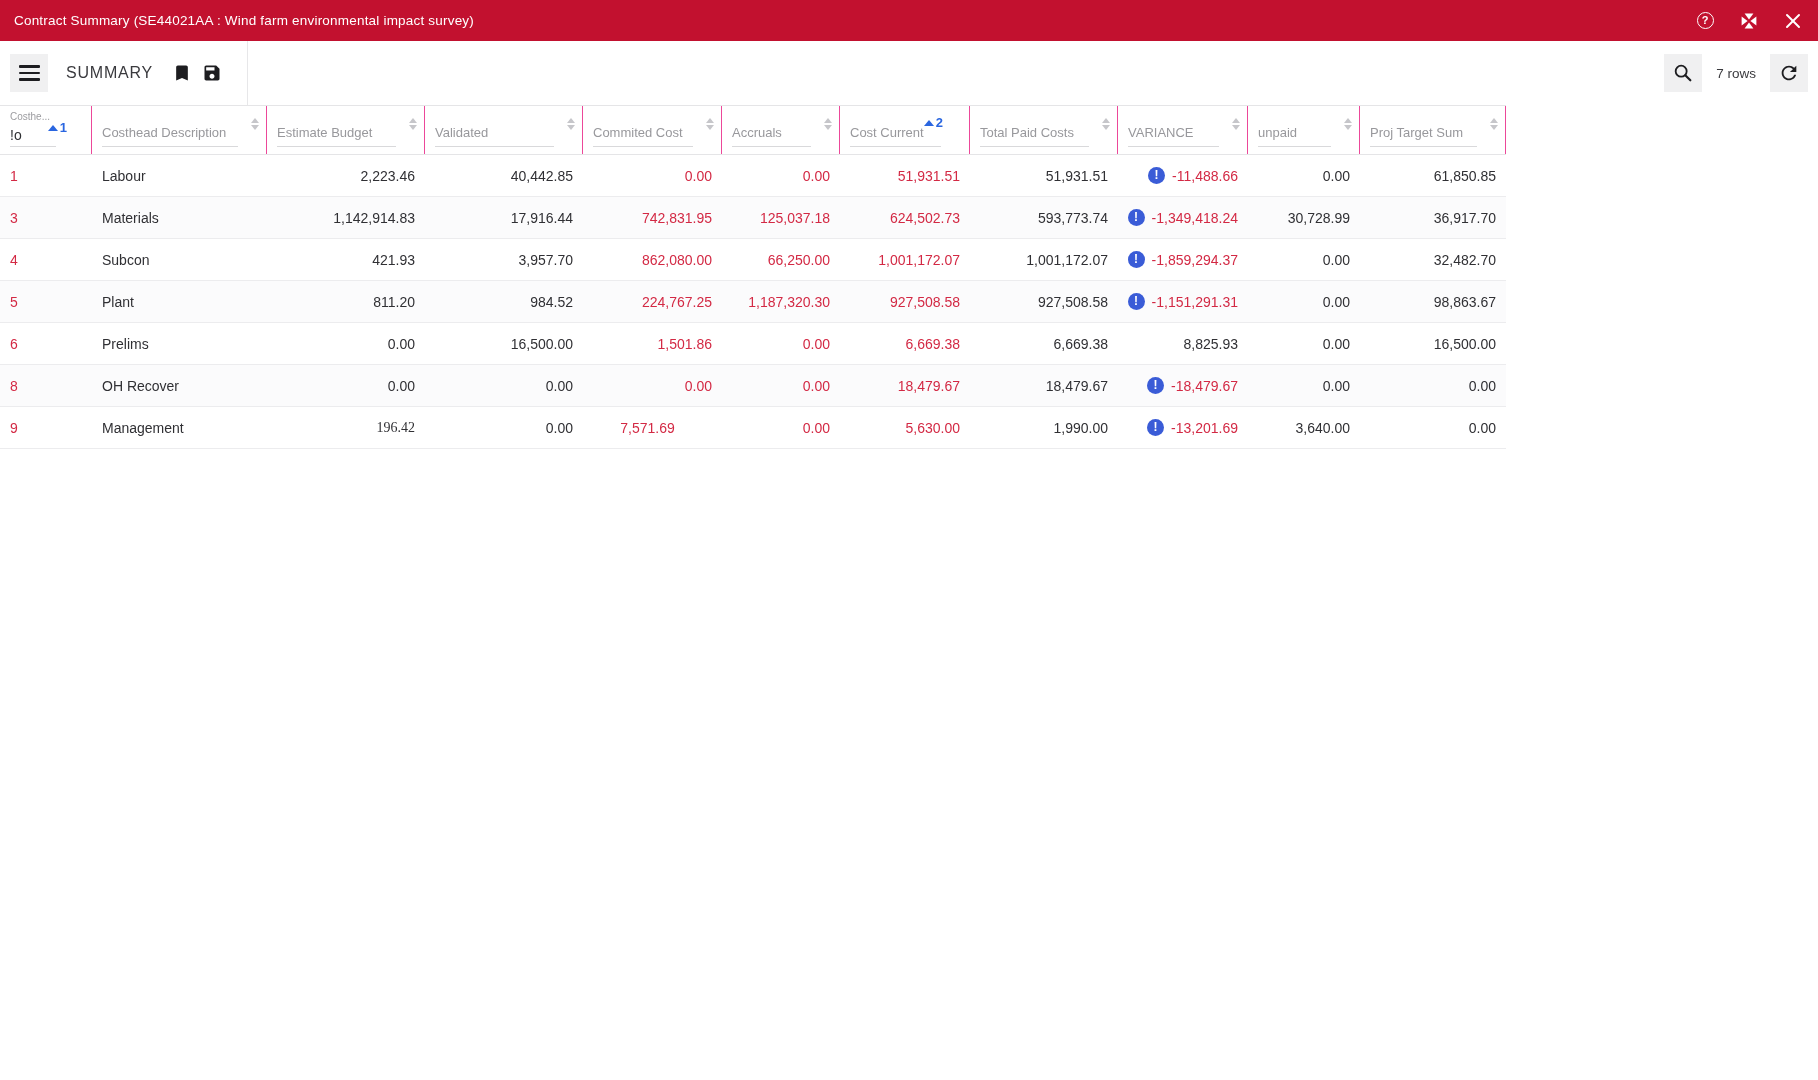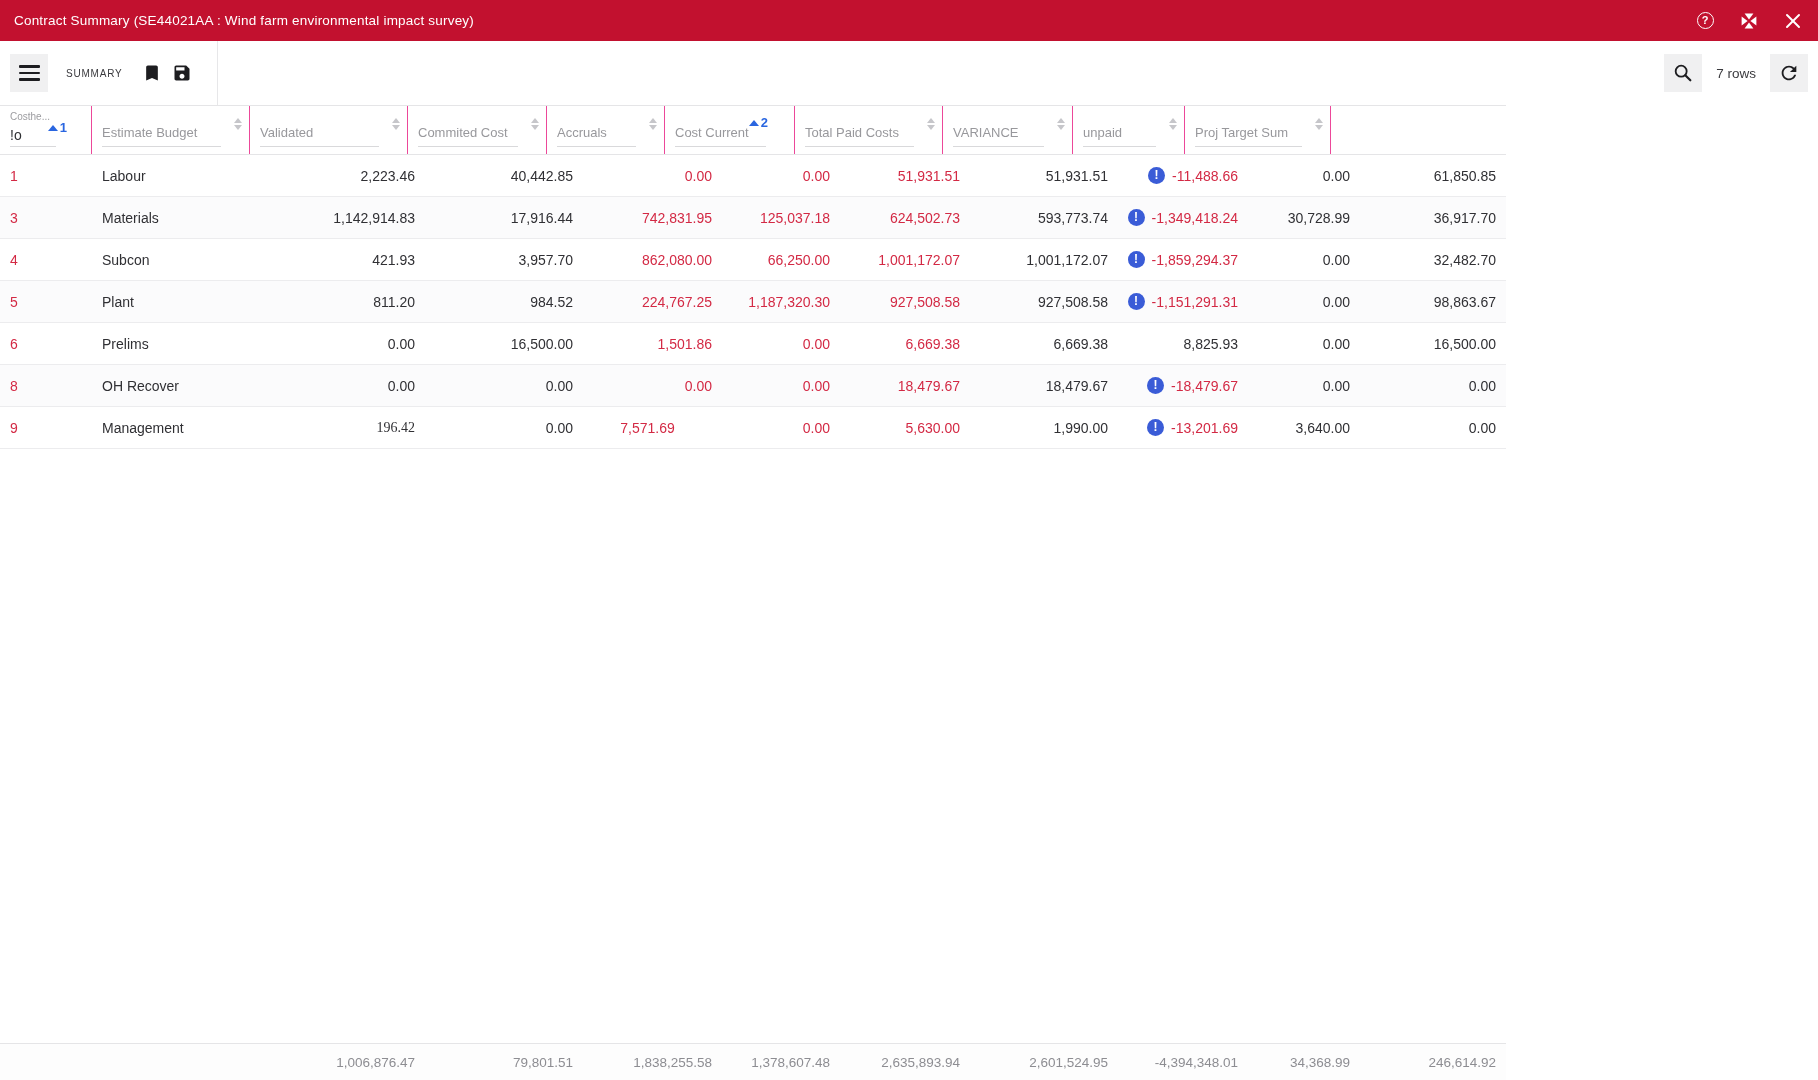--- a/index.html
+++ b/index.html
@@ -17,21 +17,21 @@
   .help-circle { width:17px; height:17px; border:1.7px solid #fff; border-radius:50%;
                  font-size:11px; font-weight:bold; display:flex; align-items:center;
                  justify-content:center; line-height:1; }
 
   
   .toolbar { height:64px; display:flex; align-items:center; padding:0 10px; background:#fff; position:relative; }
   .icon-btn { width:38px; height:38px; background:#f0f0f1; border:none; display:flex;
               align-items:center; justify-content:center; cursor:pointer; }
   .flat-btn { background:none; border:none; width:30px; height:30px; display:flex;
               align-items:center; justify-content:center; cursor:pointer; }
-  .summary-label { font-size:10px; color:#3a3a3e; letter-spacing:.8px; margin:0 14px 0 18px; }
+  .summary-label { font-size:16px; color:#3a3a3e; letter-spacing:.8px; margin:0 14px 0 18px; }
   .toolbar-divider { width:1px; height:64px; background:#e7e7e9; margin-left:20px; }
   .toolbar-right { margin-left:auto; display:flex; align-items:center; }
   .rows-count { font-size:13.5px; color:#3a3a3e; margin:0 14px; }
 
   
   .hamb { display:flex; flex-direction:column; gap:4px; }
   .hamb span { width:21px; height:2.4px; background:#1d1d20; border-radius:1px; }
 
   
   .grid { width:1506px; border-top:1px solid #e5e5e7; }
@@ -141,20 +141,28 @@
     <div class="thead" id="thead">
         <div class="th first" style="width: 92px;">
           <div class="th-mini">Costhe...</div>
           <div class="th-filter">!o</div>
           <div class="sort-badge">
             <div class="tri-up-blue"></div>
             <span>1</span>
           </div>
           <div class="th-underline"></div>
         </div>
+        <div class="th" style="width: 175px;">
+          <div class="th-label">Costhead Description</div>
+          <div class="sort-arrows">
+            <div class="tri-up"></div>
+            <div class="tri-down"></div>
+          </div>
+          <div class="th-underline"></div>
+        </div>
         <div class="th" style="width: 158px;">
           <div class="th-label">Estimate Budget</div>
           <div class="sort-arrows">
             <div class="tri-up"></div>
             <div class="tri-down"></div>
           </div>
           <div class="th-underline"></div>
         </div>
         <div class="th" style="width: 158px;">
           <div class="th-label">Validated</div>
@@ -329,27 +337,14 @@
           <div class="td al-r variance-cell" style="width: 130px;">
             <div class="alert-icon">!</div>
             <span class="neg">-13,201.69</span>
           </div>
           <div class="td al-r" style="width: 112px;">3,640.00</div>
           <div class="td al-r" style="width: 146px;">0.00</div>
         </div>
       </div>
   </div>
 
-  <div class="tfoot" id="tfoot">
-      <div class="tf al-l" style="width: 92px;"></div>
-      <div class="tf al-l" style="width: 175px;"></div>
-      <div class="tf al-r" style="width: 158px;">1,006,876.47</div>
-      <div class="tf al-r" style="width: 158px;">79,801.51</div>
-      <div class="tf al-r" style="width: 139px;">1,838,255.58</div>
-      <div class="tf al-r" style="width: 118px;">1,378,607.48</div>
-      <div class="tf al-r" style="width: 130px;">2,635,893.94</div>
-      <div class="tf al-r" style="width: 148px;">2,601,524.95</div>
-      <div class="tf al-r" style="width: 130px;">-4,394,348.01</div>
-      <div class="tf al-r" style="width: 112px;">34,368.99</div>
-      <div class="tf al-r" style="width: 146px;">246,614.92</div>
-    </div>
 
 </div>
 
 </body></html>

